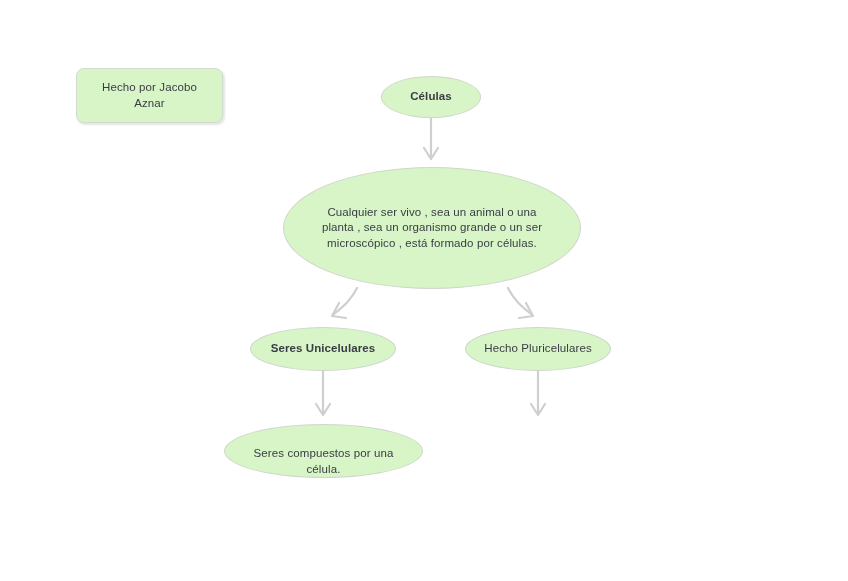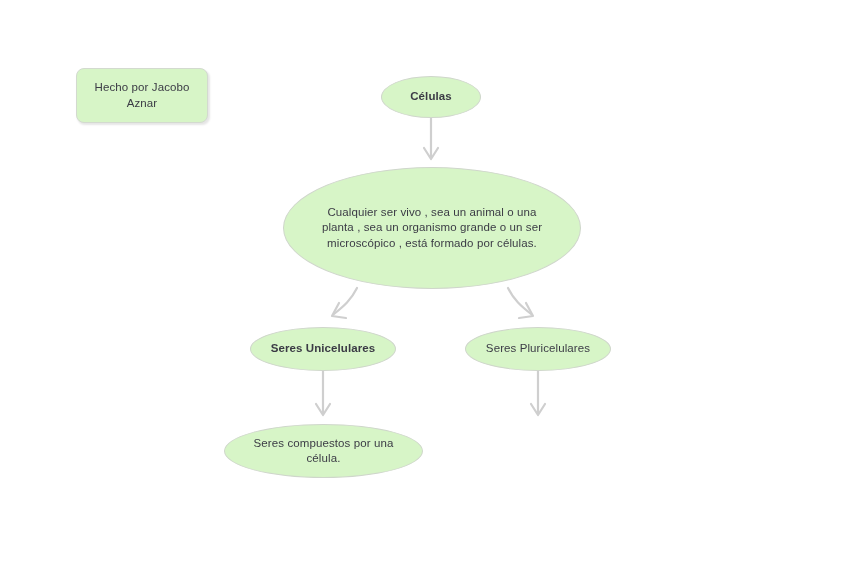--- a/index.html
+++ b/index.html
@@ -78,38 +78,38 @@
         <path d="M323,370 L323,414"></path>
         <path d="M316,404 L323,415 L330,404"></path>
       </g>
       <g>
         <path d="M538,370 L538,414"></path>
         <path d="M531,404 L538,415 L545,404"></path>
       </g>
     </g>
   </svg>
 
-  <div class="node rect" style="left:76px; top:68px; width:132px; height:55px;">
+  <div class="node rect" style="left:76px; top:68px; width:147px; height:55px;">
     <span class="node-label">Hecho por Jacobo Aznar</span>
   </div>
 
   <div class="node ellipse" style="left:381px; top:76px; width:100px; height:42px;font-weight:bold;">
     <span class="node-label">Células</span>
   </div>
 
   <div class="node ellipse" style="left:283px; top:167px; width:298px; height:122px; padding:0 34px;">
     <span class="node-label">Cualquier ser vivo , sea un animal o una planta , sea un organismo grande o un ser microscópico , está formado por células.</span>
   </div>
 
   <div class="node ellipse" style="left:250px; top:327px; width:146px; height:44px;font-weight:bold;">
     <span class="node-label">Seres Unicelulares</span>
   </div>
 
   <div class="node ellipse" style="left:465px; top:327px; width:146px; height:44px;">
-    <span class="node-label">Seres Pluricelulares</span>
+    <span class="node-label">Hecho Pluricelulares</span>
   </div>
 
-  <div class="node ellipse" style="left:224px; top:424px; width:199px; height:54px; padding:0 26px;">
+  <div class="node ellipse" style="left:224px; top:424px; width:199px; height:54px; padding:0 26px;align-items:flex-end;">
     <span class="node-label">Seres compuestos por una célula.</span>
   </div>
 
 
 </div>
 
 </body></html>

